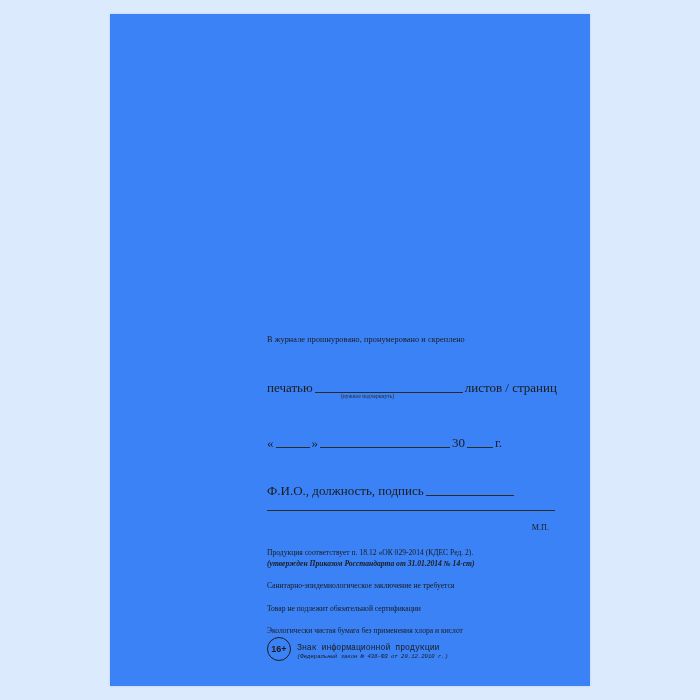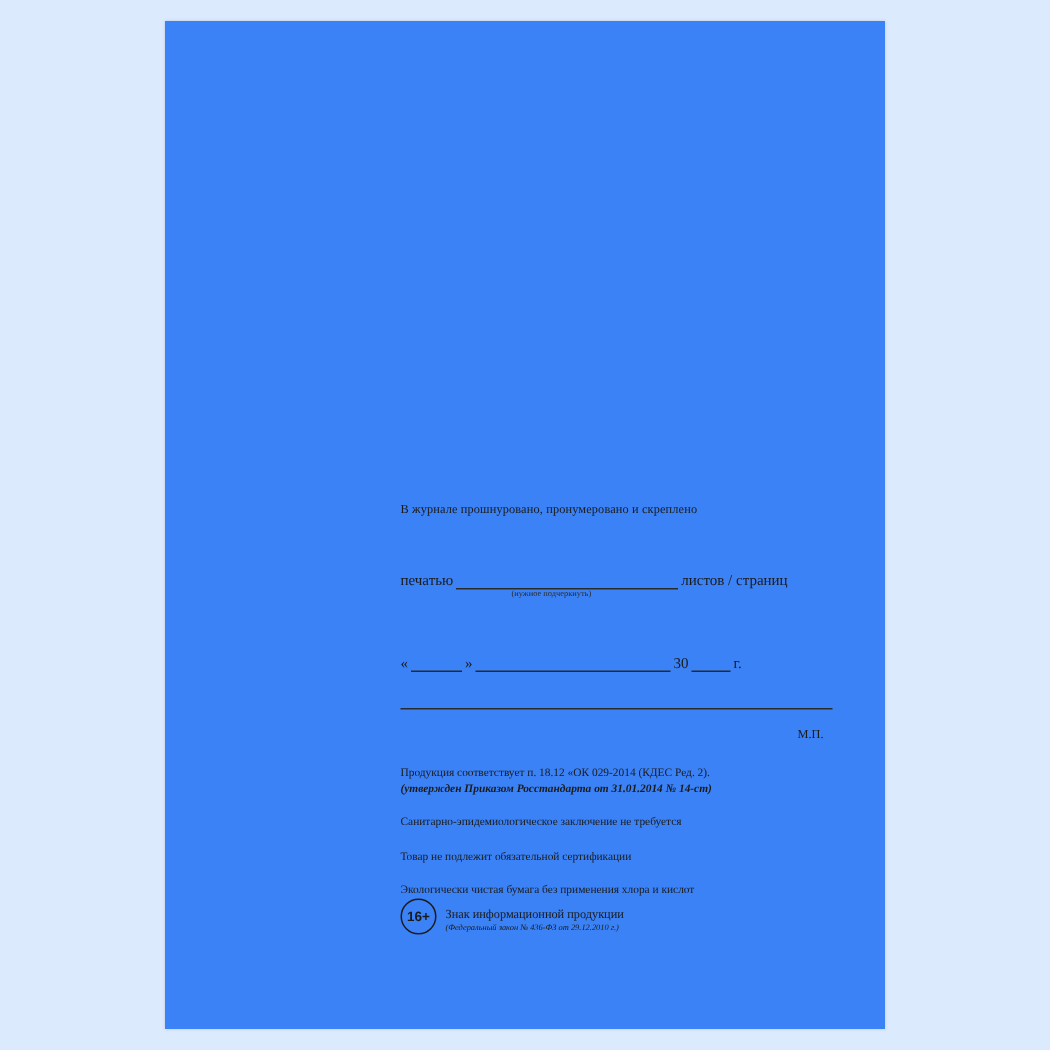--- a/index.html
+++ b/index.html
@@ -44,21 +44,21 @@
   }
   .gap-12 { margin-top: 12px; }
   .gap-8 { margin-top: 8px; }
   .gap-14 { margin-top: 14px; }
   .gap-16 { margin-top: 16px; }
 
   
   .fill-row {
     display: flex;
     align-items: flex-end;
-    font-size: 10px;
+    font-size: 13px;
     line-height: 11px;
     white-space: nowrap;
     margin-top: 37px;
   }
   .rule {
     flex: 0 0 auto;
     border-bottom: 0.7px solid #2a2a2a;
     height: 9px;
     margin: 0 2px;
   }
@@ -110,20 +110,21 @@
     display: flex;
     align-items: center;
     justify-content: center;
     font-size: 9px;
     font-weight: bold;
     font-family: "Liberation Sans", sans-serif;
     flex: 0 0 auto;
   }
   .age-text {
     margin-left: 6px;
+    font-family: Liberation Mono, monospace;
   }
   .age-title {
     font-size: 8.2px;
     line-height: 10px;
     white-space: nowrap;
   }
   .age-sub {
     font-size: 5.6px;
     font-style: italic;
     line-height: 8px;
@@ -156,20 +157,24 @@
         <span class="rule w36"></span>
         <span>»</span>
         <span class="rule w130"></span>
         <span>30</span>
         <span class="rule w28"></span>
         <span>г.</span>
       </div>
 
       <div class="gap-14"></div>
 
+      <div class="fill-row">
+        <span>Ф.И.О., должность, подпись</span>
+        <span class="rule w90"></span>
+      </div>
 
       <div class="sep-line"></div>
 
       <div class="mp">М.П.</div>
 
       <div class="gap-16"></div>
 
       <div class="small-cert">Продукция соответствует п. 18.12 «ОК 029-2014 (КДЕС Ред. 2).</div>
       <div class="small-cert ital">(утвержден Приказом Росстандарта от 31.01.2014 № 14-ст)</div>
 

